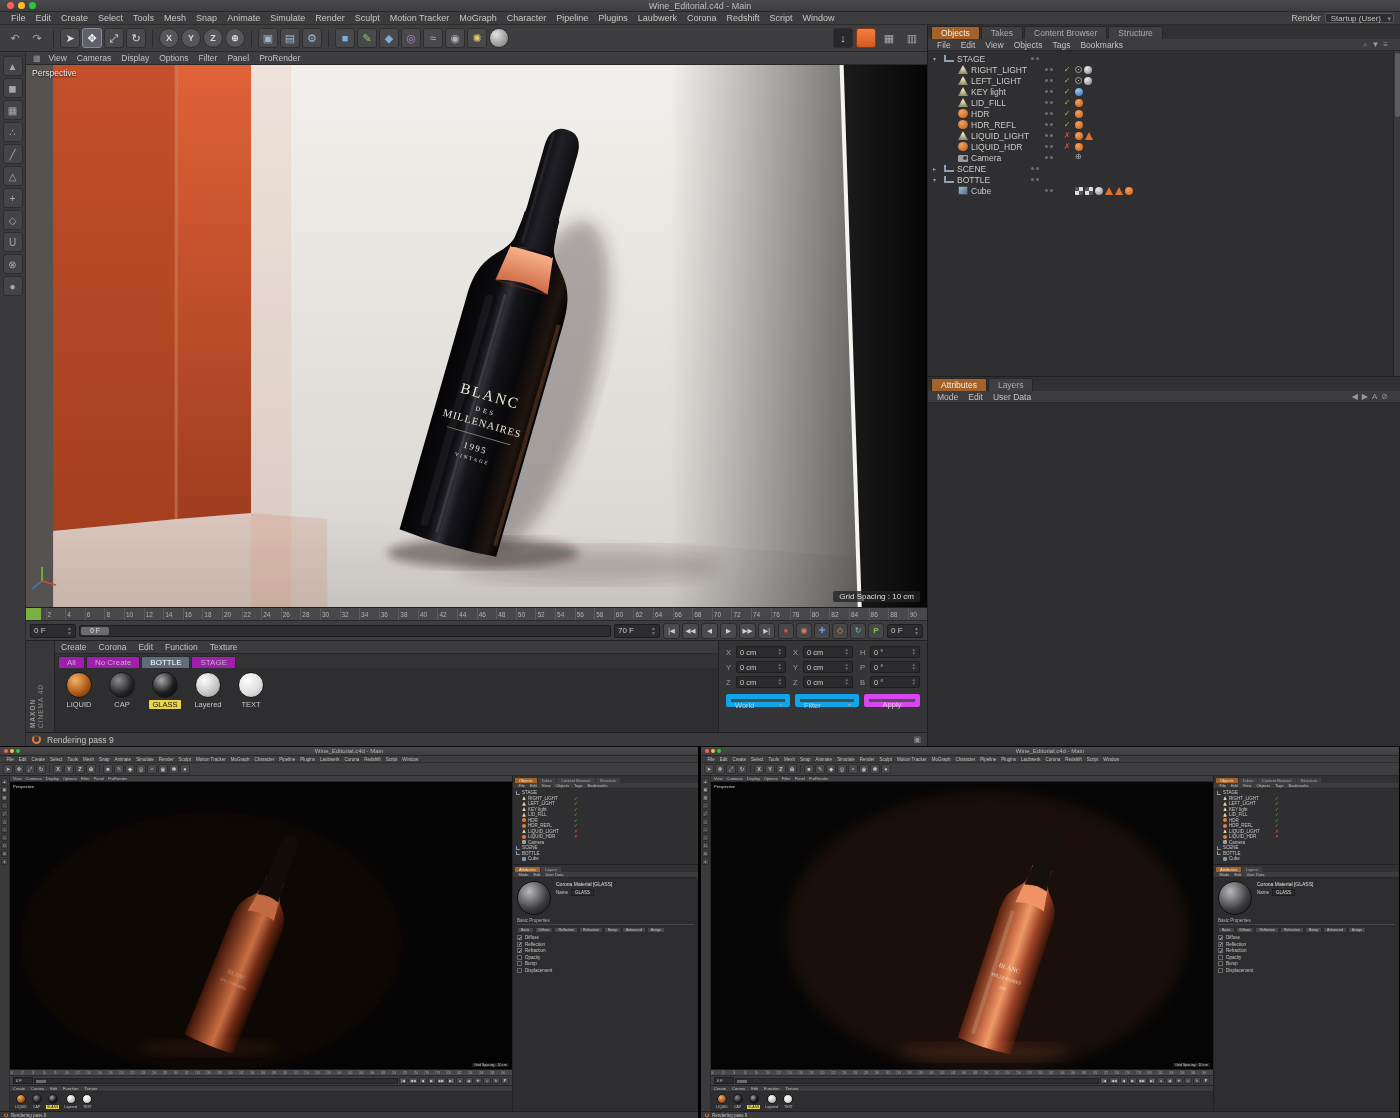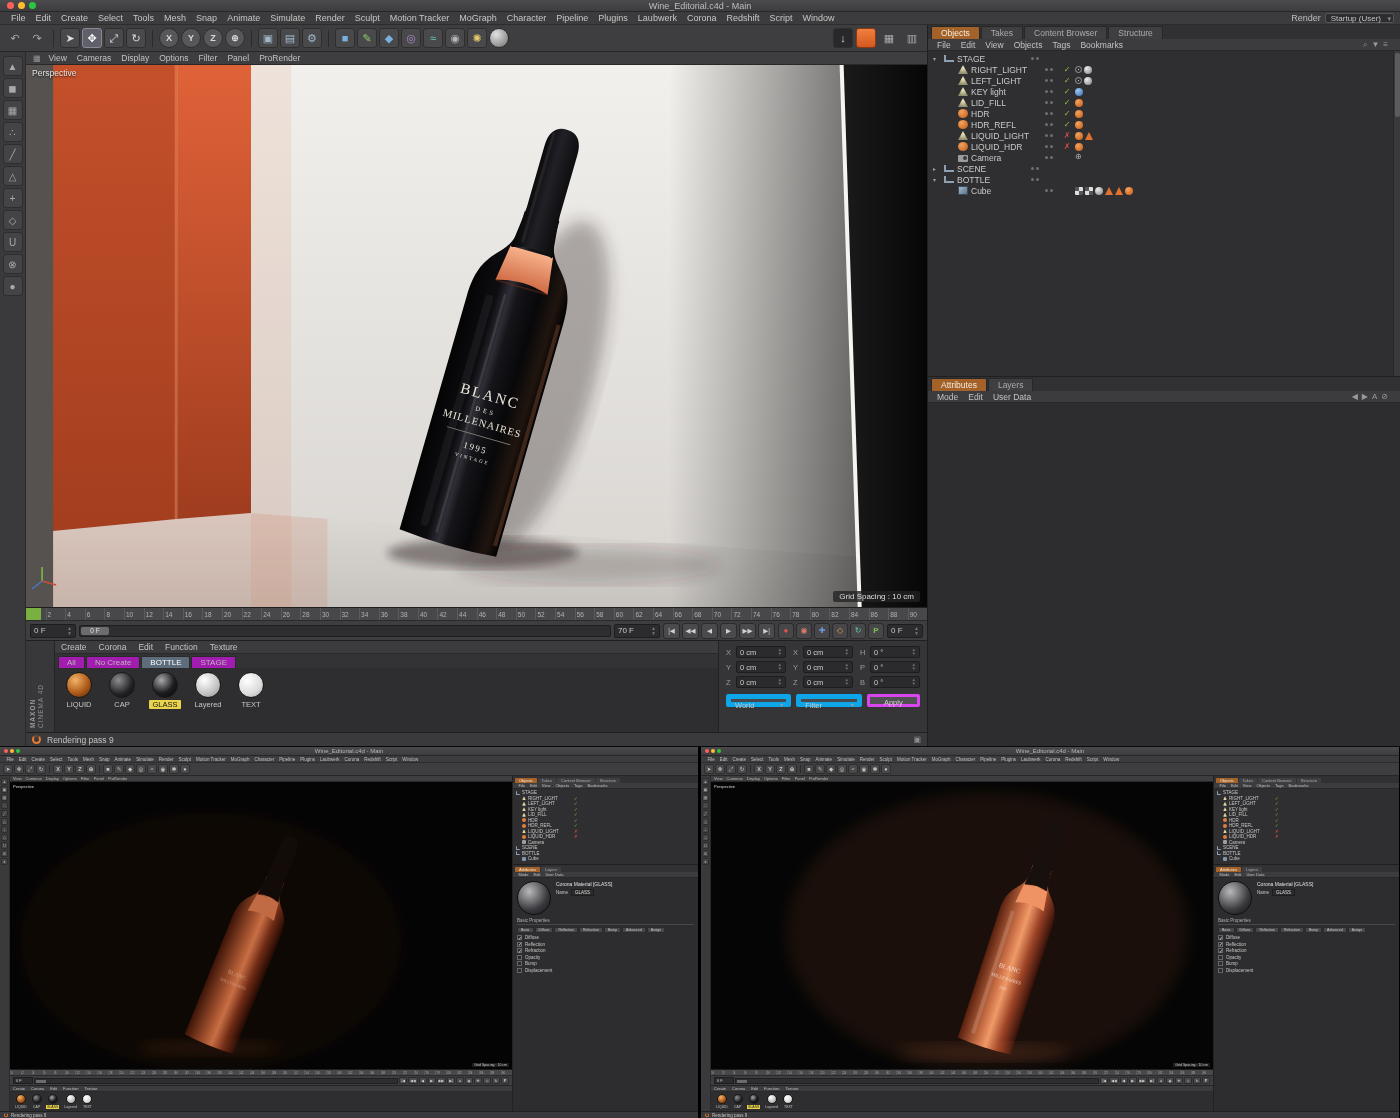--- a/index.html
+++ b/index.html
@@ -90,21 +90,21 @@
   .coord-block{width:208px;flex:0 0 208px;padding:5px 7px;display:flex;flex-direction:column;font-size:8px;color:#bbb;background:#353537;}
   .coord-grid{display:flex;gap:7px;}
   .coord-col{flex:1;display:flex;flex-direction:column;gap:3px;}
   .cfield{display:flex;align-items:center;gap:3px;}
   .cfield .lbl{width:7px;color:#9a9a9a;font-size:7.5px;}
   .cfield .val{flex:1;background:#2b2b2d;border:1px solid #1d1d1d;border-radius:2px;padding:1px 3px;color:#cccccc;font-size:7.5px;display:flex;justify-content:space-between;align-items:center;height:12px;}
   .cfield .st{color:#6f6f6f;font-size:4.5px;line-height:4px;display:flex;flex-direction:column;}
   .coord-bottom{display:flex;gap:5px;margin-top:6px;}
   .combo{flex:1;background:#49494b;border:5px solid #0ea5e9;border-radius:2px;padding:1px 4px;color:#c8c8c8;font-size:7.5px;position:relative;height:13px;line-height:11px;}
   .combo::after{content:"▾";position:absolute;right:3px;top:1px;font-size:6px;color:#999;}
-  .apply-btn{flex:1;background:#505052;border:3px solid #d946ef;border-radius:2px;text-align:center;color:#d2d2d2;font-size:7.5px;height:13px;line-height:11px;}
+  .apply-btn{flex:1;background:#505052;border:5px solid #d946ef;border-radius:2px;text-align:center;color:#d2d2d2;font-size:7.5px;height:13px;line-height:11px;}
   .statusbar{height:14px;background:#3a3a3c;border-top:1px solid #202020;display:flex;align-items:center;gap:6px;padding:0 6px;font-size:8.5px;color:#c3c3c3;flex:0 0 auto;}
   .spinner{width:9px;height:9px;border-radius:50%;border:2px solid #ea7a2c;border-top-color:rgba(234,122,44,.25);}
   .status-right{margin-left:auto;color:#8f8f8f;font-size:8px;}
 
   
   .obj-panel{height:352px;flex:0 0 352px;display:flex;flex-direction:column;border-bottom:1px solid #1f1f1f;min-height:0;}
   .panel-tabs{height:14px;background:#313133;display:flex;align-items:flex-end;gap:1px;padding:2px 3px 0;font-size:8.5px;color:#ababab;flex:0 0 auto;}
   .ptab{padding:1px 9px;background:#3f3f41;border-radius:2px 2px 0 0;border:1px solid #272727;border-bottom:none;white-space:nowrap;}
   .ptab.k-on{background:#a2622a;color:#f6ead9;}
   .panel-menu{height:12px;background:#3c3c3e;border-bottom:1px solid #282828;display:flex;align-items:center;font-size:8.5px;color:#c2c2c2;padding:0 4px;flex:0 0 auto;}

